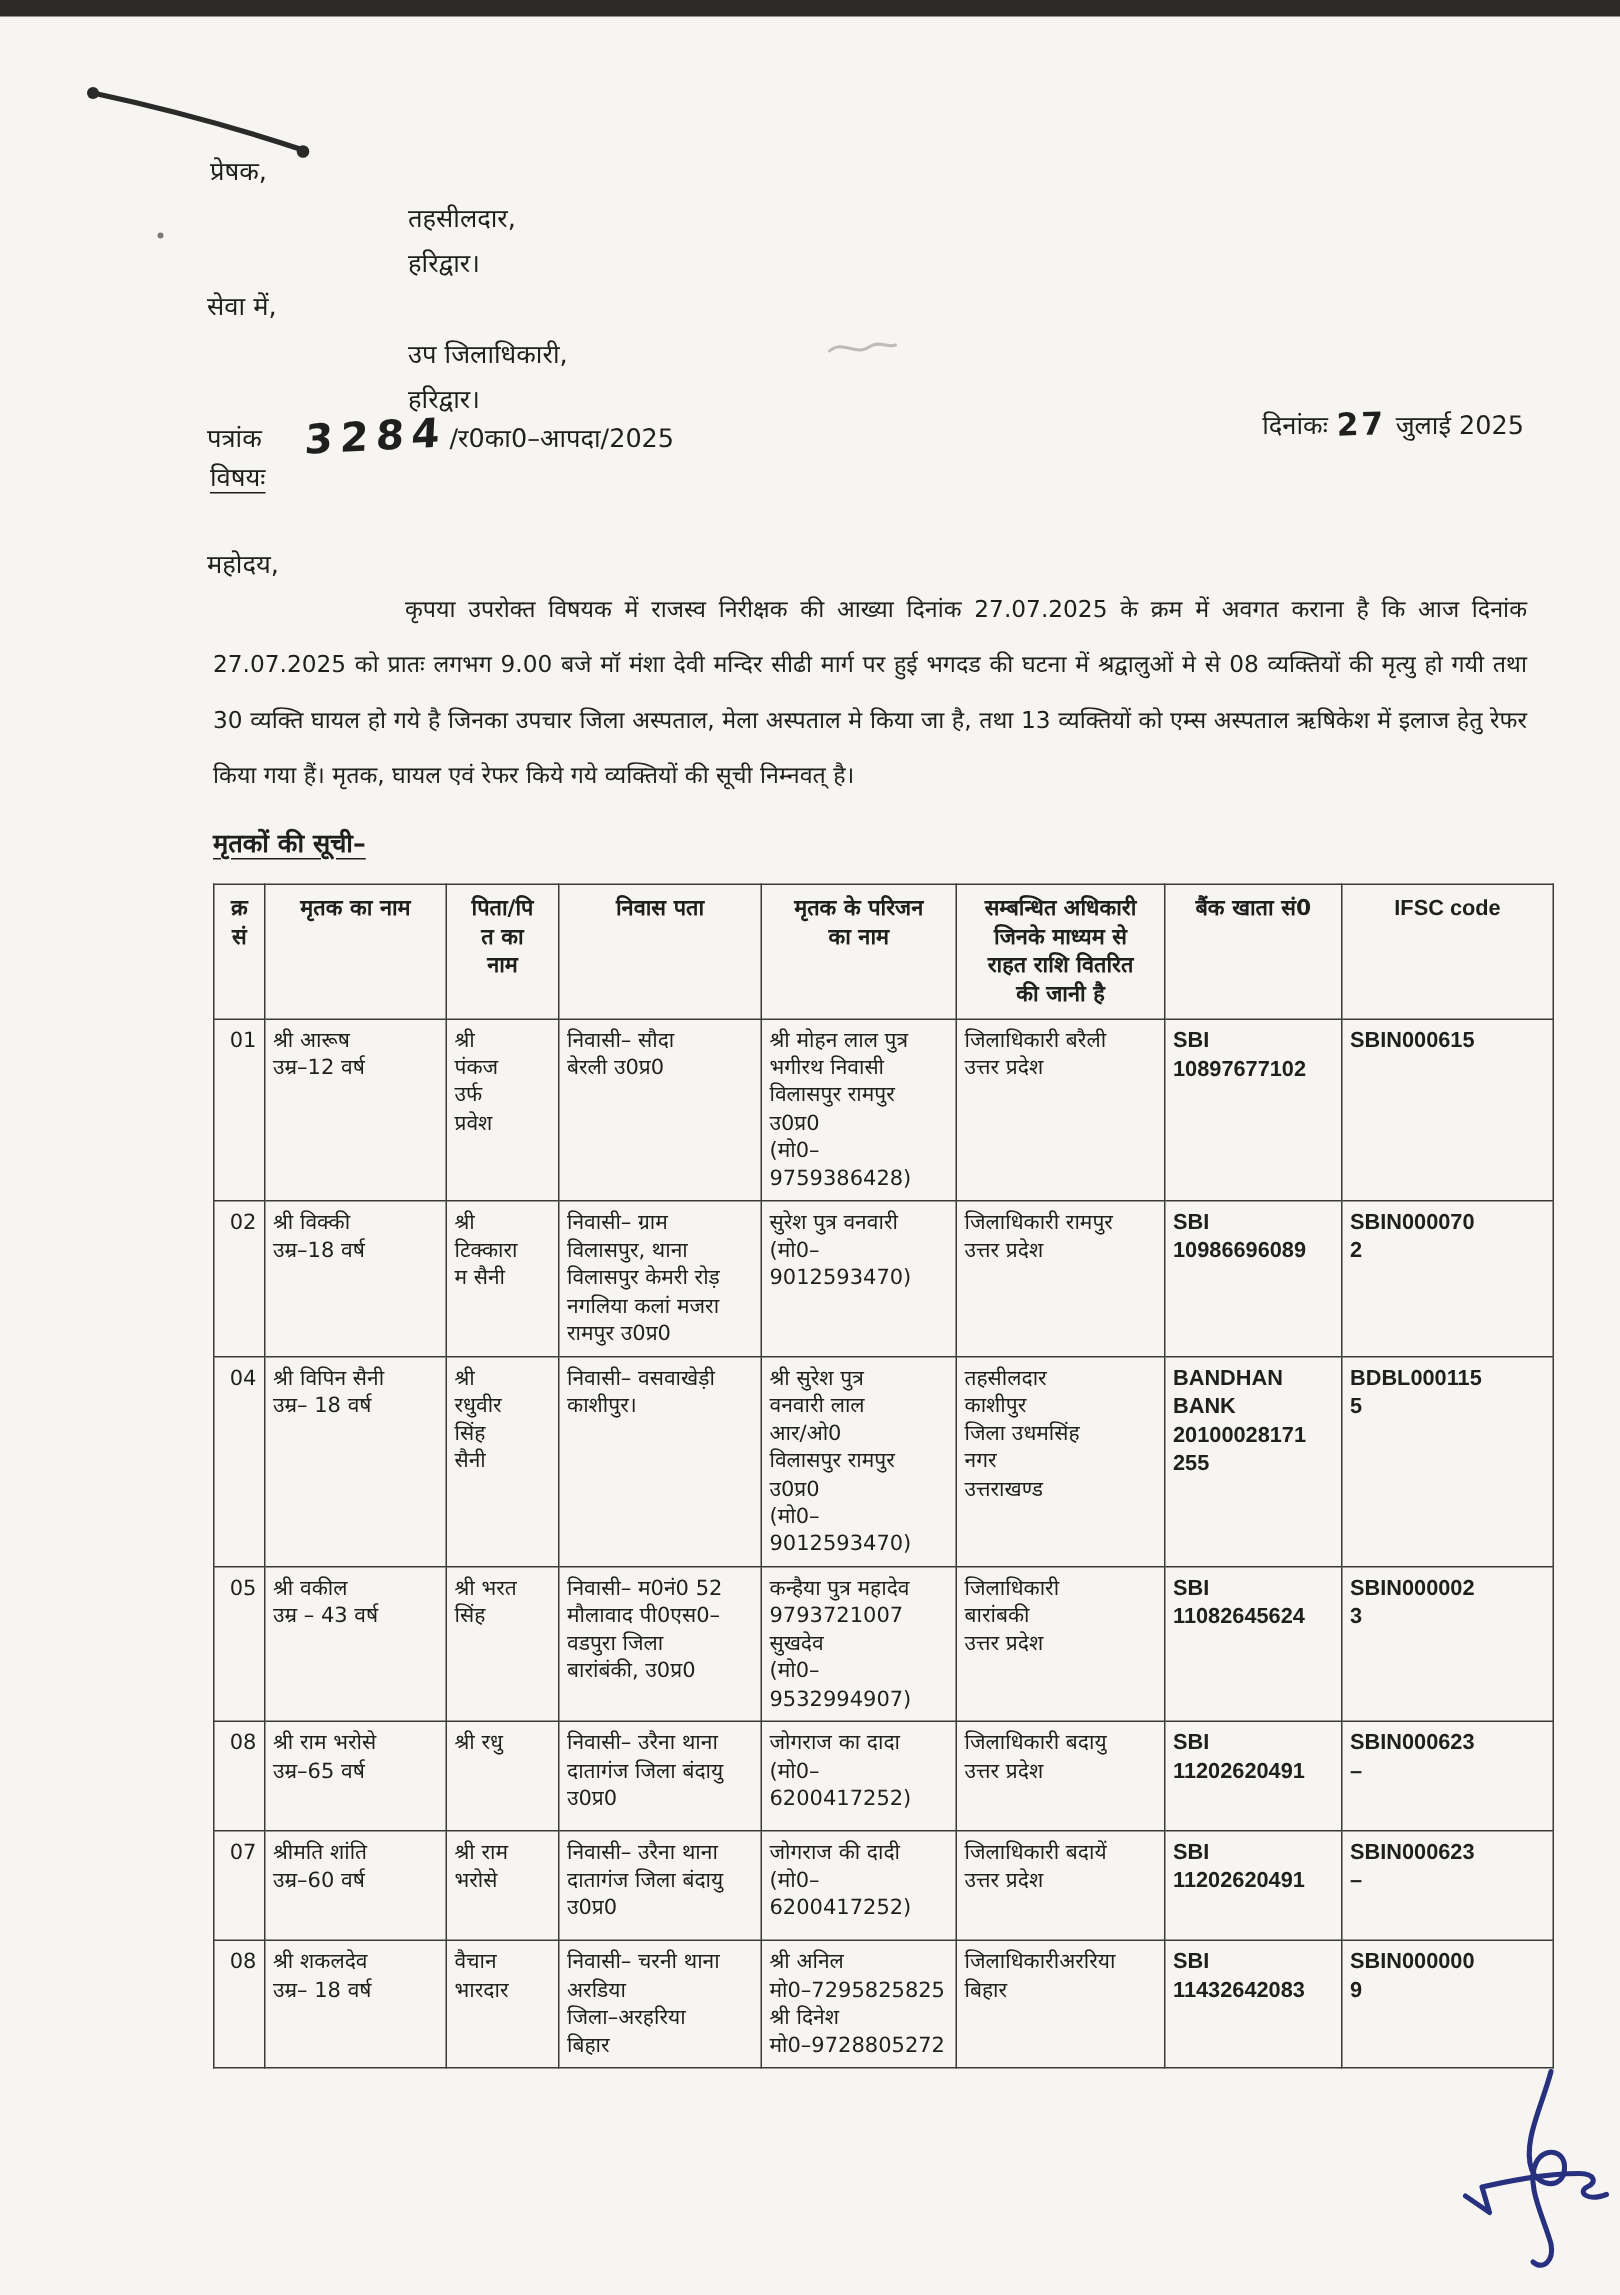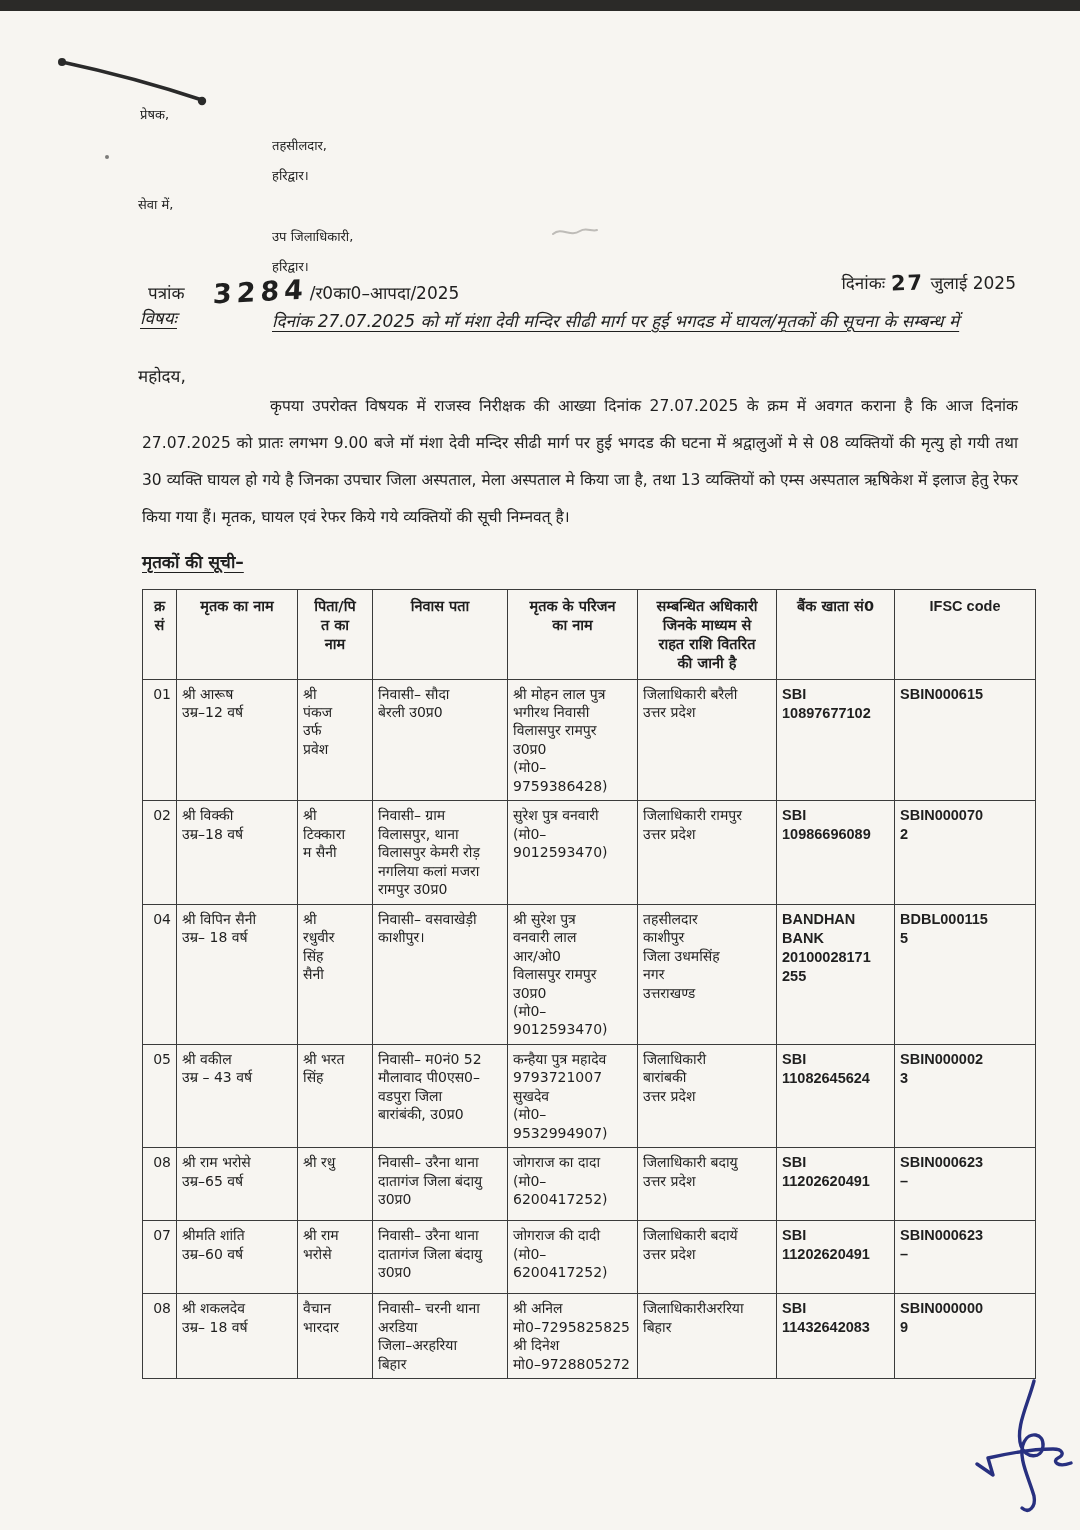--- a/index.html
+++ b/index.html
@@ -11,22 +11,22 @@
   }
   html,body{margin:0;padding:0;}
   body{background:#555;font-family:"DejaVu Sans","Liberation Sans",sans-serif;}
   .page{
     position:relative;width:1080px;height:1530px;margin:0 auto;
     background:var(--paper);color:var(--ink);overflow:hidden;
     box-shadow:0 0 8px rgba(0,0,0,.4);
   }
   .abs{position:absolute;}
   .scan-topband{position:absolute;left:0;top:0;width:1080px;height:11px;background:var(--scan_edge);}
-  .ltr{font-size:13px;line-height:22px;white-space:nowrap;text-align:center;}
-  .u{text-decoration:underline;text-underline-offset:4px;text-decoration-thickness:1.4px;font-style:italic;}
+  .ltr{font-size:17px;line-height:22px;white-space:nowrap;text-align:center;}
+  .u{text-decoration:underline;text-underline-offset:4px;text-decoration-thickness:1.4px;}
   .refline,.dateline{display:flex;align-items:baseline;font-size:17px;}
   .hw{
     display:inline-block;font-weight:600;font-size:27px;letter-spacing:5px;
     transform:rotate(-3deg) skewX(-6deg);margin:0 2px 0 28px;position:relative;top:2px;
     font-family:"DejaVu Sans",sans-serif;
   }
   .hw-date{font-size:21px;letter-spacing:2px;transform:rotate(-2deg);margin:0 6px;top:1px;}
   .subject-label{position:absolute;left:140px;top:306px;font-size:17px;}
   .subject-text{
     position:absolute;left:272px;top:306px;width:742px;
@@ -77,34 +77,33 @@
   </svg>
 
   <div class="abs ltr" style="left:140px;top:104px">प्रेषक,</div>
   <div class="abs ltr" style="left:272px;top:135px">तहसीलदार,</div>
   <div class="abs ltr" style="left:272px;top:165px">हरिद्वार।</div>
 
   <div class="abs ltr" style="left:138px;top:194px">सेवा में,</div>
   <div class="abs ltr" style="left:272px;top:226px">उप जिलाधिकारी,</div>
   <div class="abs ltr" style="left:272px;top:256px">हरिद्वार।</div>
 
-  <div class="abs refline" style="left:148px;top:274px">
+  <div class="abs refline" style="left:138px;top:274px">
     <span>पत्रांक</span>
       <span class="hw">3284</span>
       <span>/र0का0–आपदा/2025</span>
   </div>
 
   <div class="abs dateline" style="right:64px;top:270px">
     <span>दिनांकः</span>
       <span class="hw hw-date">27</span>
       <span>जुलाई 2025</span>
   </div>
 
   <div class="subject-label u">विषयः</div>
-  <div class="subject-text u">दिनांक 27.07.2025 को मॉ मंशा देवी मन्दिर सीढी मार्ग पर हुई भगदड में घायल/मृतकों की सूचना के सम्बन्ध में</div>
 
   <div class="salutation">महोदय,</div>
 
   <div class="flow">
     <div class="bodytext">कृपया उपरोक्त विषयक में राजस्व निरीक्षक की आख्या दिनांक 27.07.2025 के क्रम में अवगत कराना है कि आज दिनांक 27.07.2025 को प्रातः लगभग 9.00 बजे मॉ मंशा देवी मन्दिर सीढी मार्ग पर हुई भगदड की घटना में श्रद्वालुओं मे से 08 व्यक्तियों की मृत्यु हो गयी तथा 30 व्यक्ति घायल हो गये है जिनका उपचार जिला अस्पताल, मेला अस्पताल मे किया जा है, तथा 13 व्यक्तियों को एम्स अस्पताल ऋषिकेश में इलाज हेतु रेफर किया गया हैं। मृतक, घायल एवं रेफर किये गये व्यक्तियों की सूची निम्नवत् है।</div>
     <div class="list-heading">मृतकों की सूची–</div>
 
     <table class="dt">
       <colgroup>
         <col style="width:34px">

